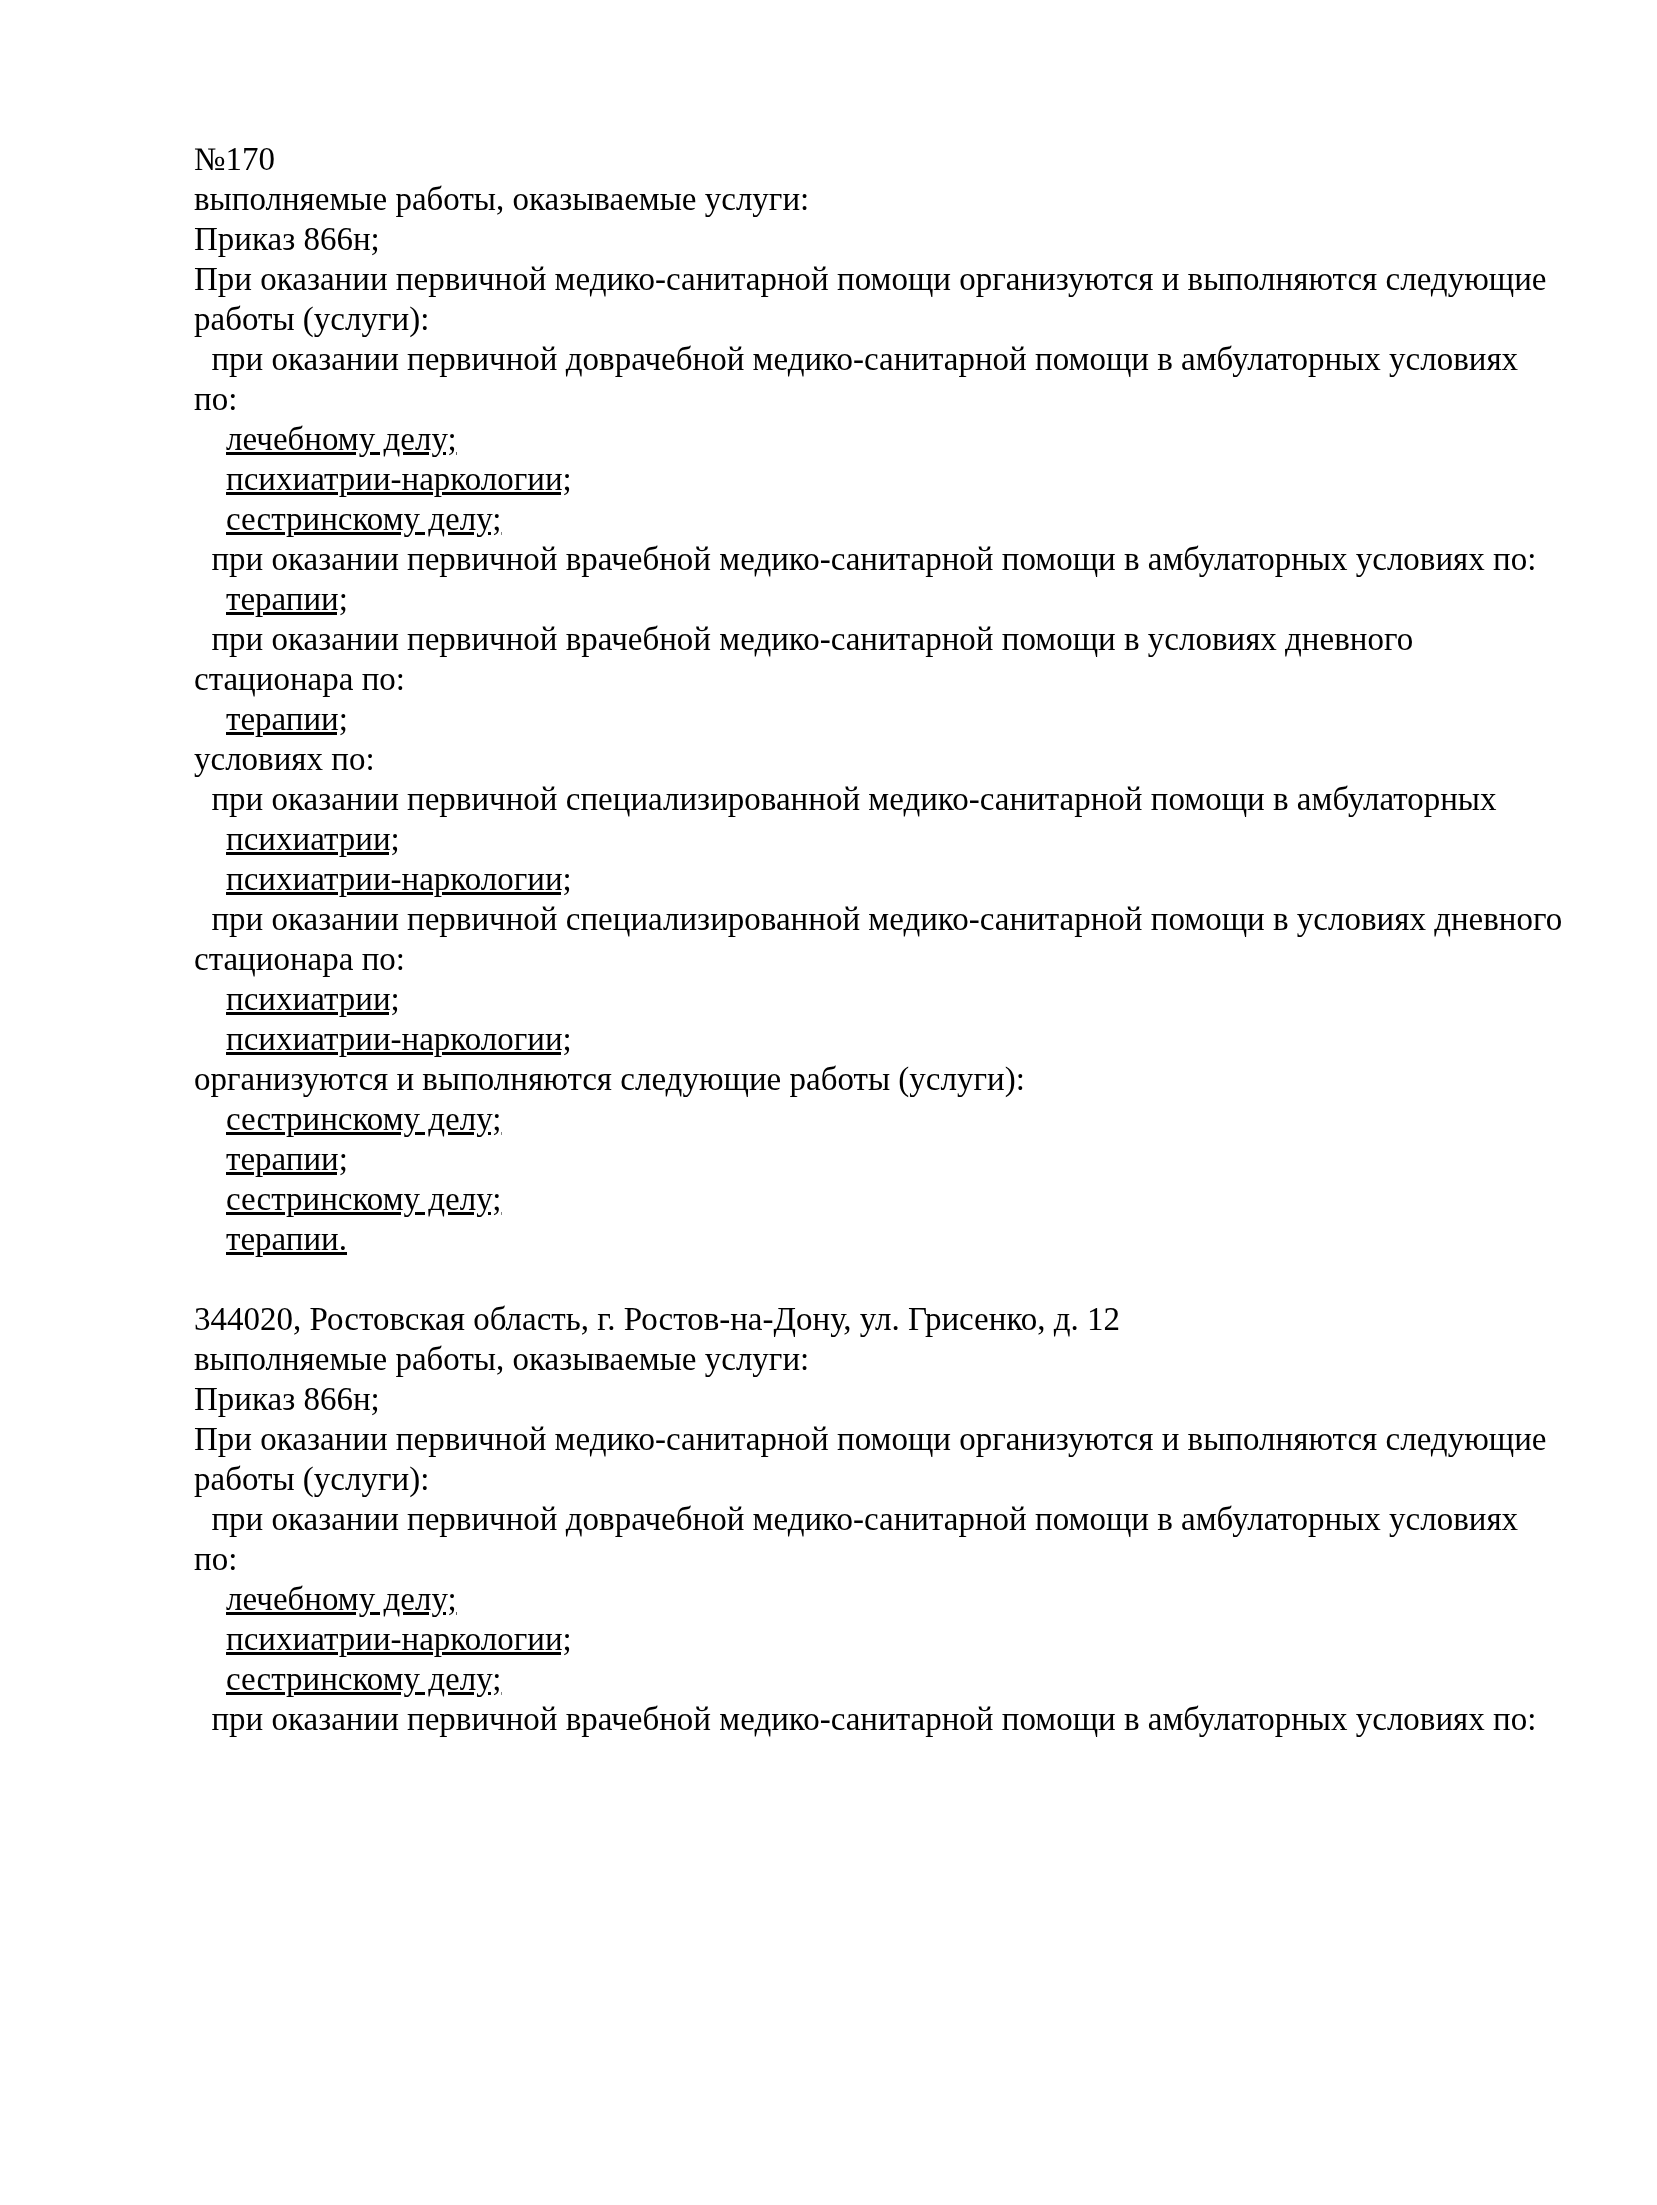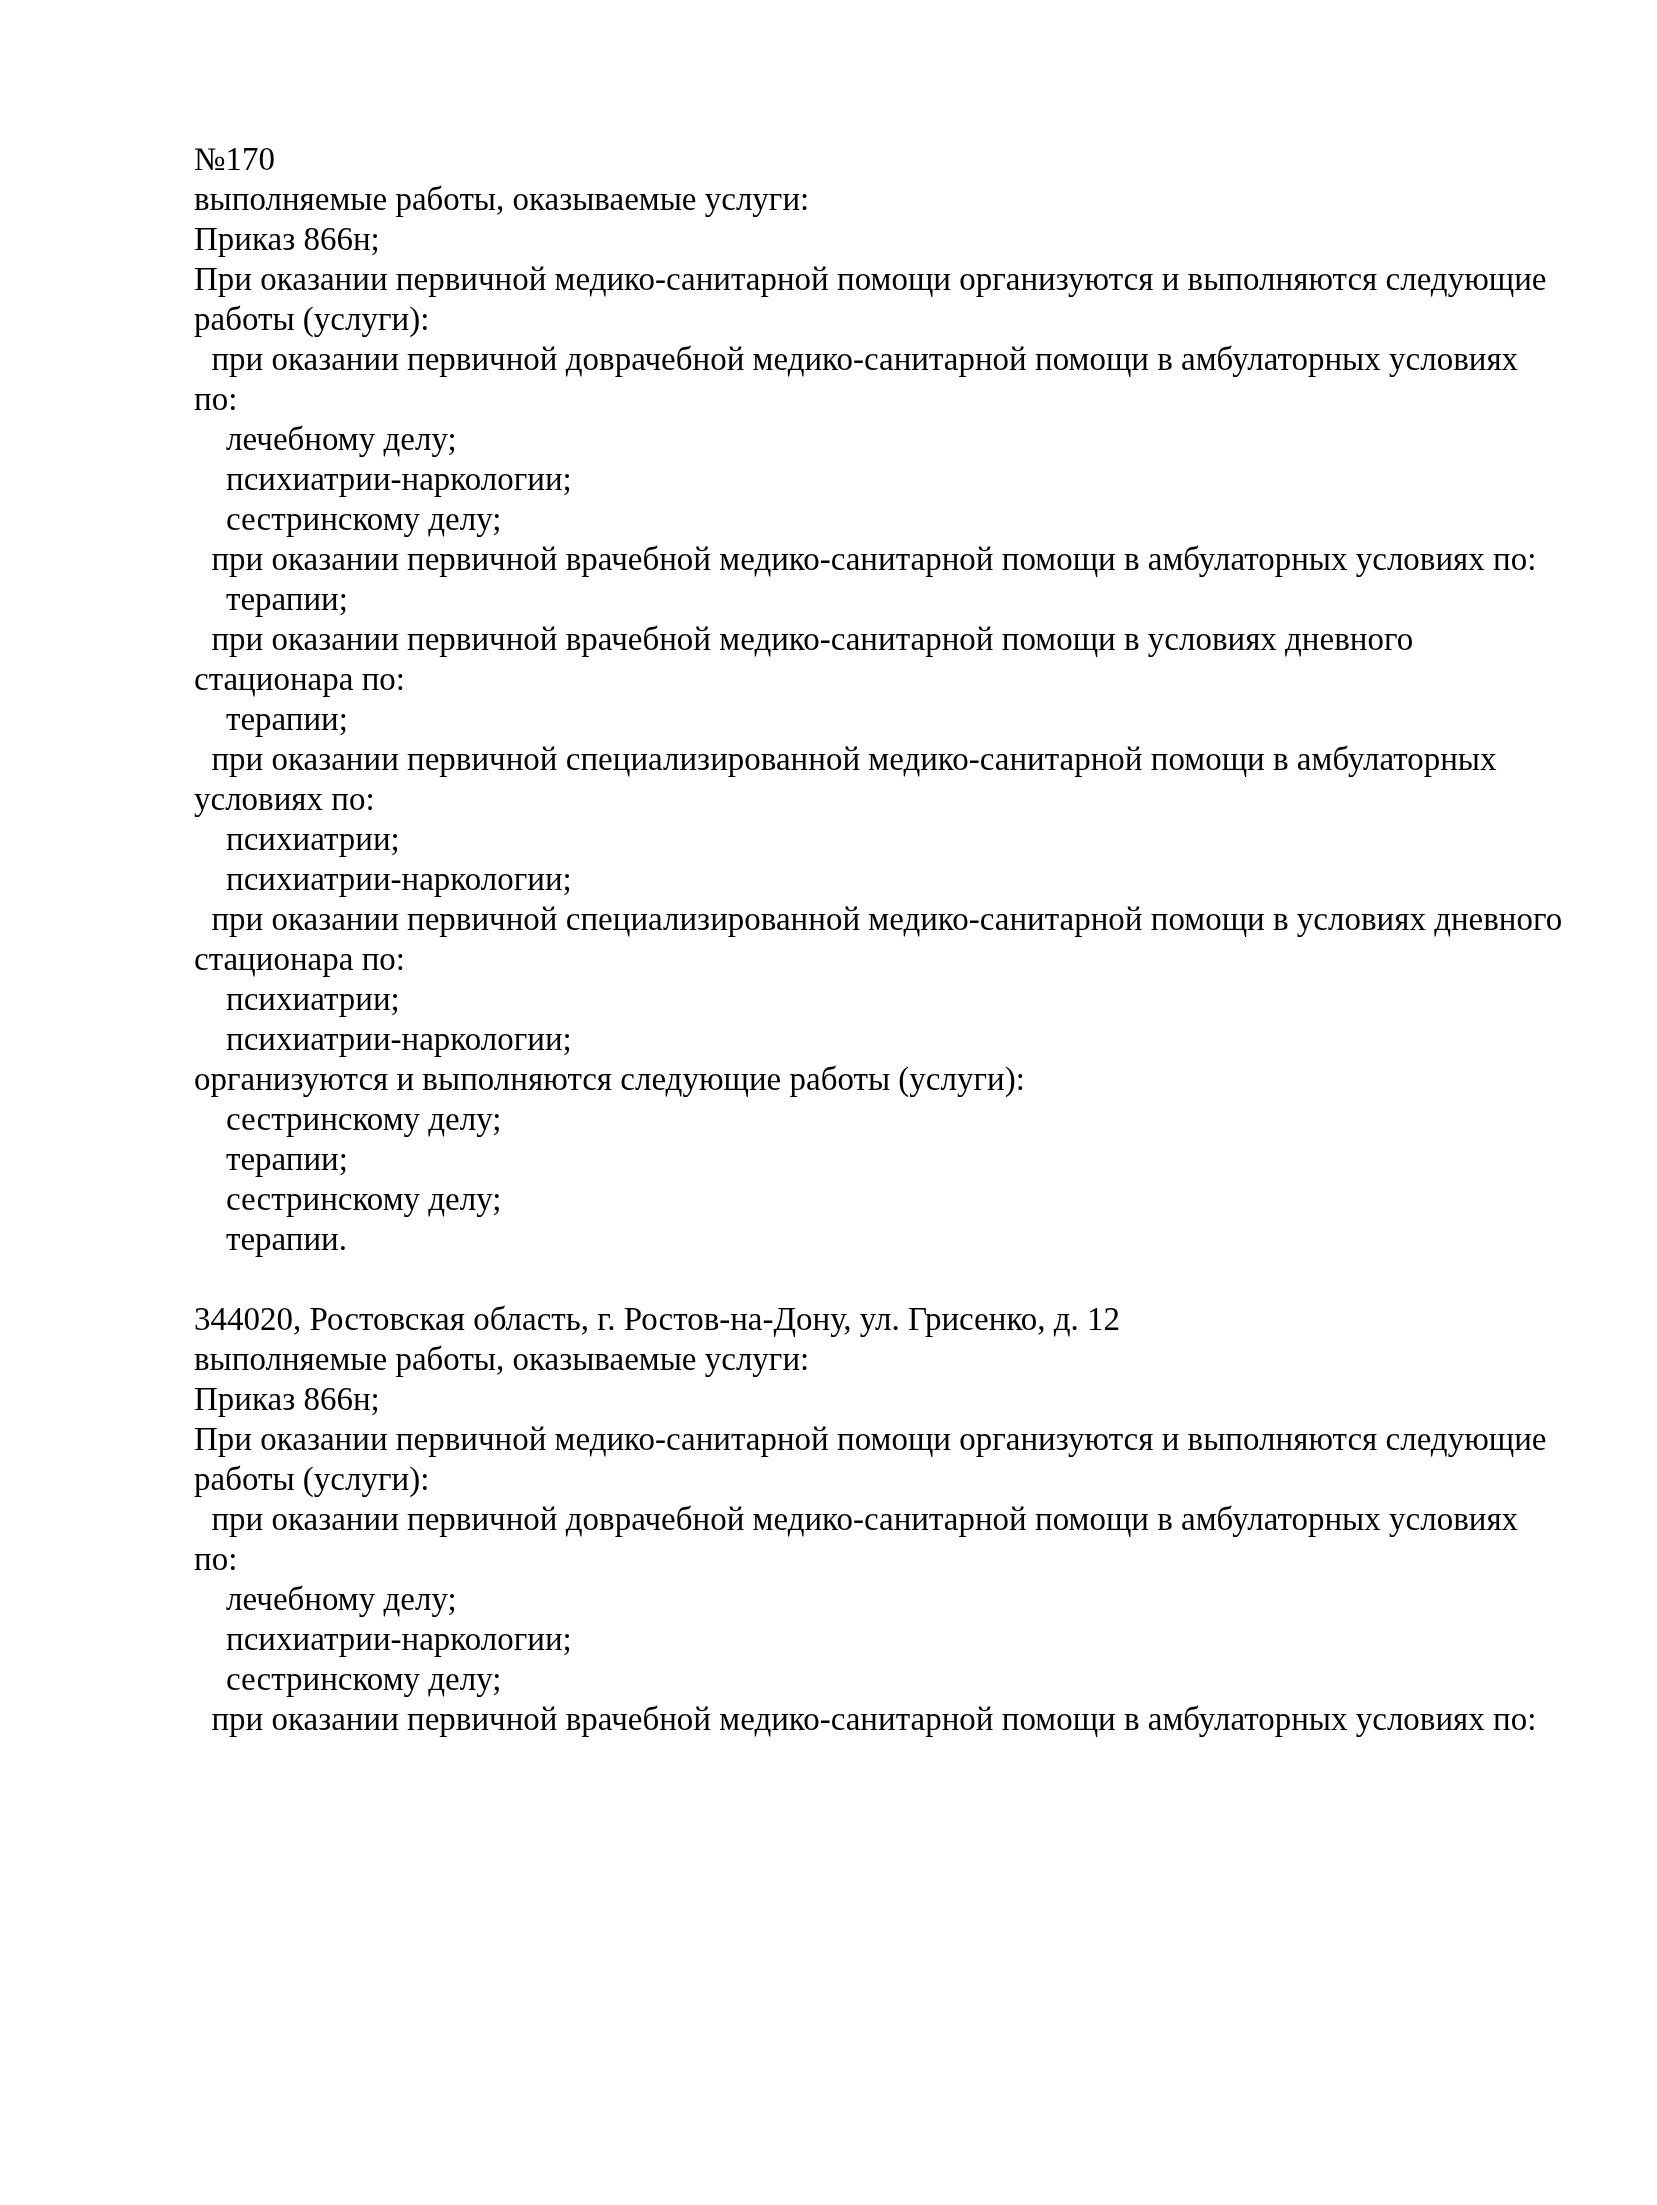--- a/index.html
+++ b/index.html
@@ -28,21 +28,21 @@
     font-size: 33px;
     line-height: 40px;
     font-weight: 400;
   }
   .line {
     min-height: 40px;
     white-space: nowrap;
   }
   .indent-0 { padding-left: 0; }
   .indent-1 { padding-left: 17.4px; }
-  .indent-2 { padding-left: 32px; }
+  .indent-2 { padding-left: 32px; text-decoration: underline; }
 </style>
 </head>
 <body style="background: rgb(255, 255, 255);">
 
 <div class="page">
   <div class="doc-text" style="color: rgb(0, 0, 0);">
       <div class="line indent-0">№170</div>
       <div class="line indent-0">выполняемые работы, оказываемые услуги:</div>
       <div class="line indent-0">Приказ 866н;</div>
       <div class="line indent-0">При оказании первичной медико-санитарной помощи организуются и выполняются следующие</div>
@@ -50,22 +50,22 @@
       <div class="line indent-1">при оказании первичной доврачебной медико-санитарной помощи в амбулаторных условиях</div>
       <div class="line indent-0">по:</div>
       <div class="line indent-2">лечебному делу;</div>
       <div class="line indent-2">психиатрии-наркологии;</div>
       <div class="line indent-2">сестринскому делу;</div>
       <div class="line indent-1">при оказании первичной врачебной медико-санитарной помощи в амбулаторных условиях по:</div>
       <div class="line indent-2">терапии;</div>
       <div class="line indent-1">при оказании первичной врачебной медико-санитарной помощи в условиях дневного</div>
       <div class="line indent-0">стационара по:</div>
       <div class="line indent-2">терапии;</div>
+      <div class="line indent-0">условиях по:</div>
       <div class="line indent-1">при оказании первичной специализированной медико-санитарной помощи в амбулаторных</div>
-      <div class="line indent-0">условиях по:</div>
       <div class="line indent-2">психиатрии;</div>
       <div class="line indent-2">психиатрии-наркологии;</div>
       <div class="line indent-1">при оказании первичной специализированной медико-санитарной помощи в условиях дневного</div>
       <div class="line indent-0">стационара по:</div>
       <div class="line indent-2">психиатрии;</div>
       <div class="line indent-2">психиатрии-наркологии;</div>
       <div class="line indent-0">организуются и выполняются следующие работы (услуги):</div>
       <div class="line indent-2">сестринскому делу;</div>
       <div class="line indent-2">терапии;</div>
       <div class="line indent-2">сестринскому делу;</div>

